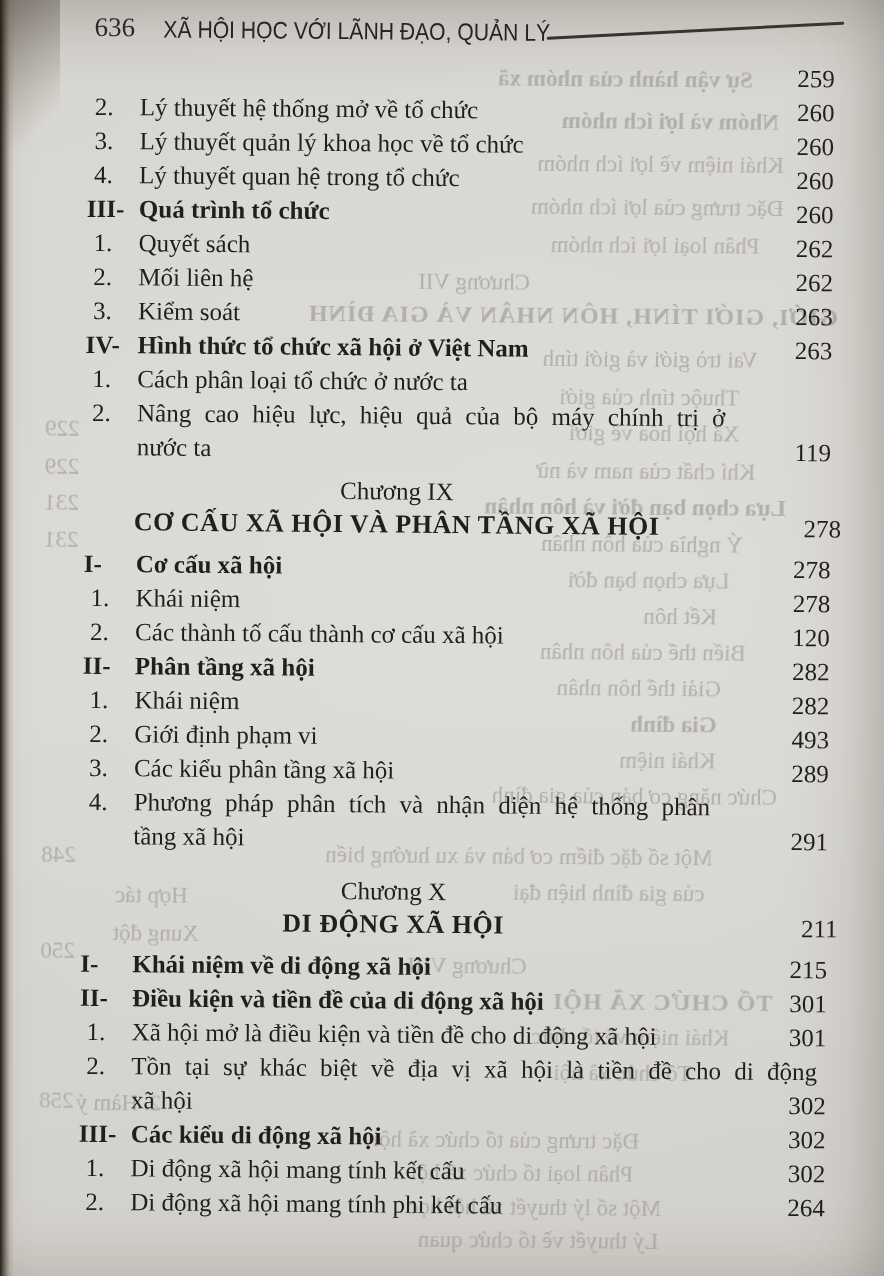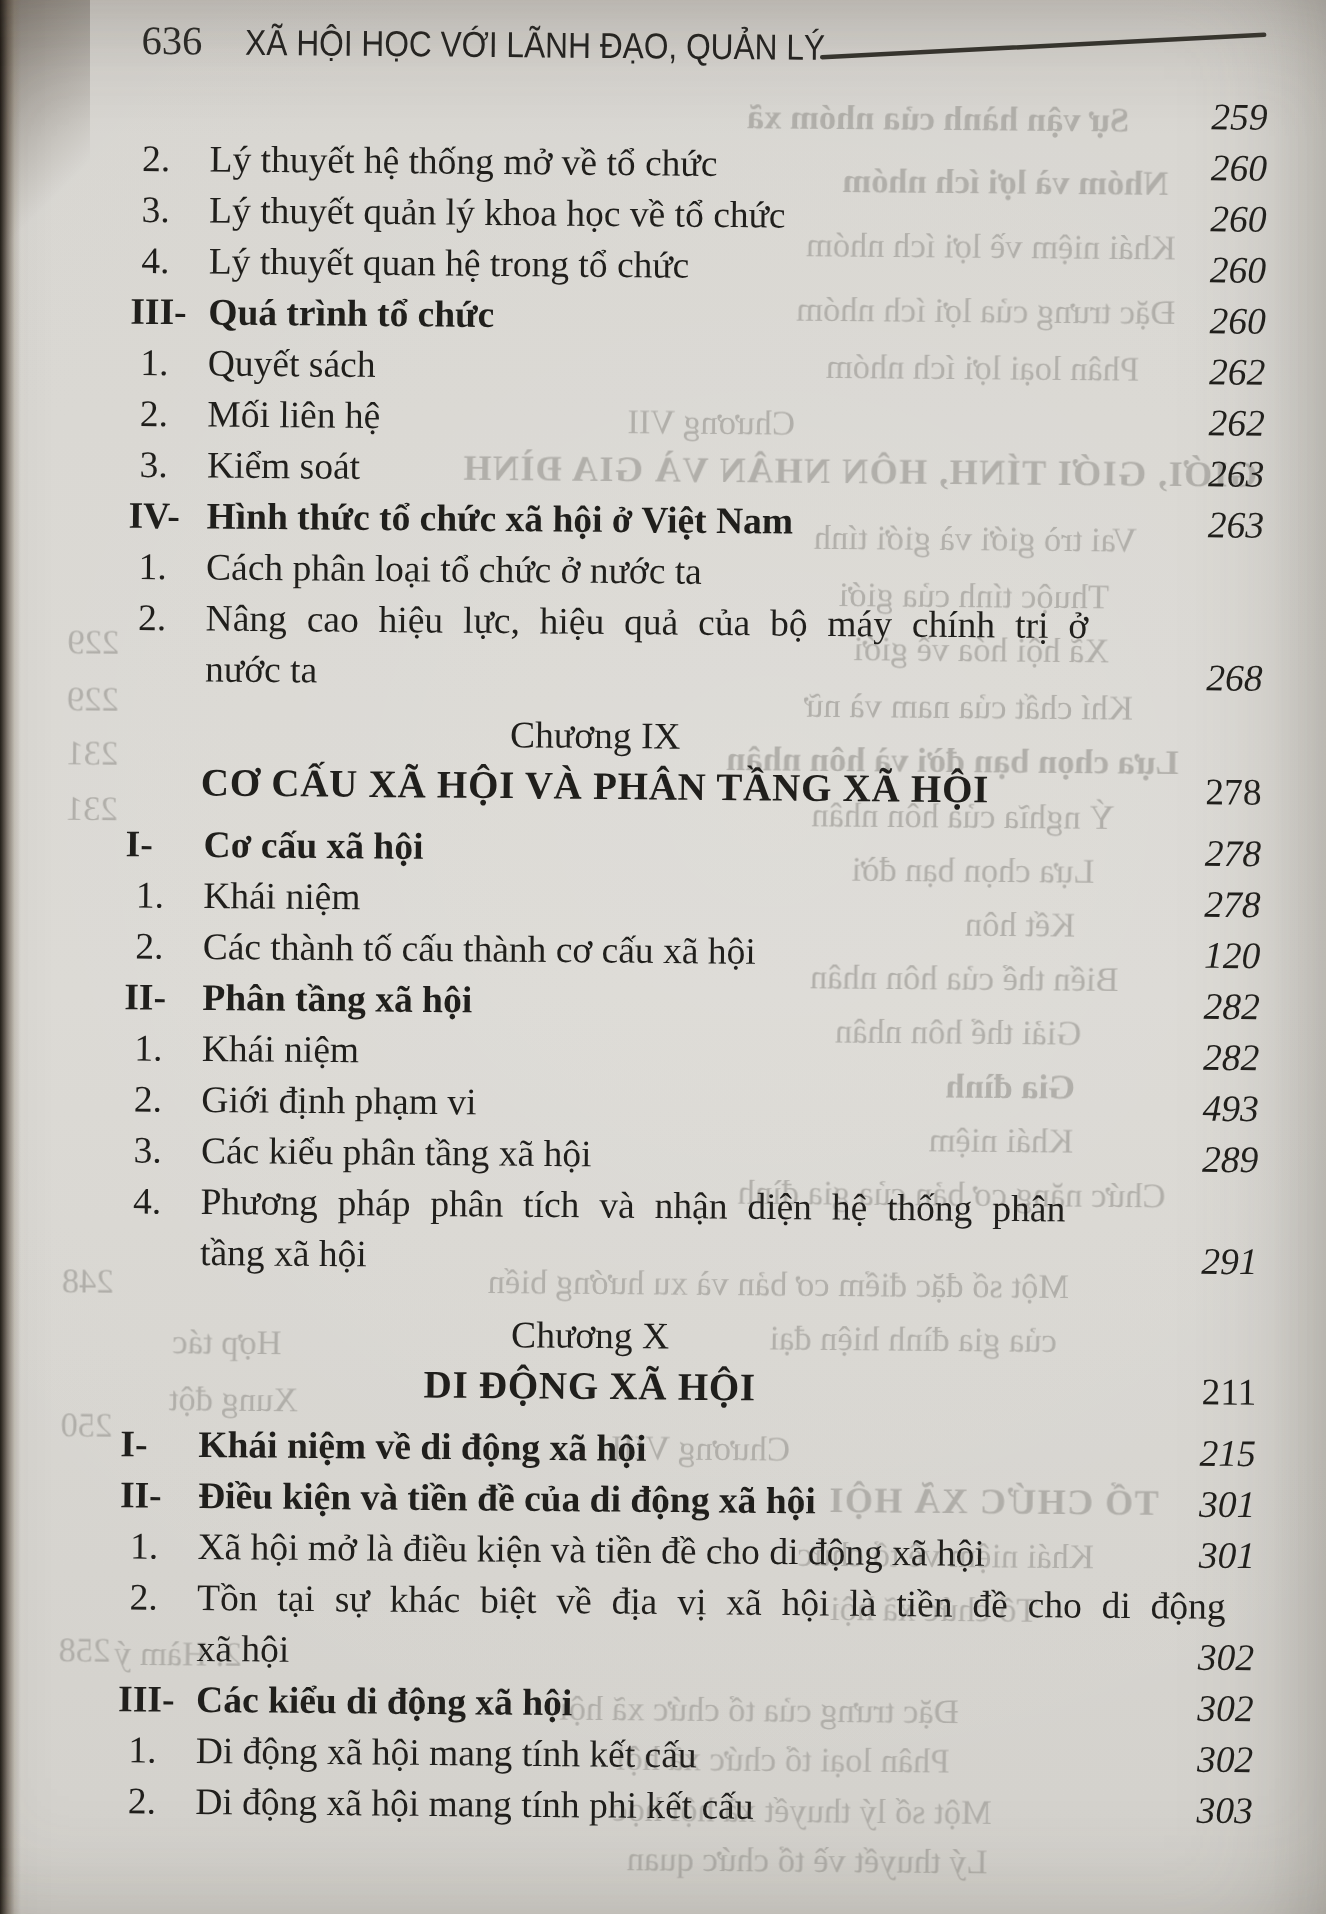--- a/index.html
+++ b/index.html
@@ -13,21 +13,21 @@
   .hdr-title{position:absolute;top:15px;left:163px;font-family:"Liberation Sans",sans-serif;
     font-size:24px;color:#252422;white-space:nowrap;transform:scaleX(.88);transform-origin:0 0;}
   .rule{position:absolute;top:24px;left:546px;width:298px;height:3px;background:#37352f;
     border-radius:2px;transform:rotate(-3.4deg);}
   #toc{position:absolute;top:56px;left:88px;width:757px;z-index:2;}
   .toc-row{display:flex;height:34px;line-height:34px;font-size:25px;}
   .toc-row .marker{flex:none;width:52px;}
   .toc-row .marker.num{width:45px;padding-left:7px;}
   .toc-row .label{flex:1;white-space:nowrap;overflow:visible;}
   .toc-row .label.justify{word-spacing:7px;}
-  .toc-row .pgnum{flex:none;margin-left:6px;min-width:58px;text-align:right;font-weight:normal;font-style:italic;}
+  .toc-row .pgnum{flex:none;margin-left:6px;min-width:58px;text-align:center;font-weight:normal;}
   .toc-row.bold .marker,.toc-row.bold .label{font-weight:bold;}
   .chapter-block{}
   .chapter-heading{height:32px;line-height:32px;text-align:center;padding-right:132px;font-size:25px;}
   .chapter-title-row{position:relative;height:34px;line-height:34px;text-align:center;
     padding-right:132px;font-size:26px;font-weight:bold;letter-spacing:.5px;}
   .chapter-title-row .pgnum{position:absolute;right:0;top:1px;font-weight:normal;font-size:25px;letter-spacing:0;}
   #bleed{position:absolute;inset:0;z-index:1;}
   .bl{position:absolute;transform:scaleX(-1);color:#aaa8a3;font-size:23px;white-space:nowrap;
     filter:blur(.5px);opacity:.85;}
   .bl.b{font-weight:bold;}
@@ -142,21 +142,21 @@
             <span class="marker num">1.</span>
             <span class="label">Cách phân loại tổ chức ở nước ta</span>
           </div>
           <div class="toc-row">
             <span class="marker num">2.</span>
             <span class="label justify">Nâng cao hiệu lực, hiệu quả của bộ máy chính trị ở</span>
           </div>
           <div class="toc-row">
             <span class="marker"></span>
             <span class="label">nước ta</span>
-            <span class="pgnum">268</span>
+            <span class="pgnum">119</span>
           </div>
         </div>
         <div class="chapter-block" style="margin-top: 9px;">
           <div class="chapter-heading">Chương IX</div>
           <div class="chapter-title-row"><span>CƠ CẤU XÃ HỘI VÀ PHÂN TẦNG XÃ HỘI</span><span class="pgnum">278</span></div>
         </div>
         <div style="margin-top: 8px;">
           <div class="toc-row bold">
             <span class="marker">I-</span>
             <span class="label">Cơ cấu xã hội</span>
@@ -237,21 +237,21 @@
             <span class="pgnum">302</span>
           </div>
           <div class="toc-row">
             <span class="marker num">1.</span>
             <span class="label">Di động xã hội mang tính kết cấu</span>
             <span class="pgnum">302</span>
           </div>
           <div class="toc-row">
             <span class="marker num">2.</span>
             <span class="label">Di động xã hội mang tính phi kết cấu</span>
-            <span class="pgnum">303</span>
+            <span class="pgnum">264</span>
           </div>
         </div>
       </div>
   </div>
   <div class="corner"></div>
   <div class="edge"></div>
   <div class="vignette"></div>
 </div>
 
 </body></html>

